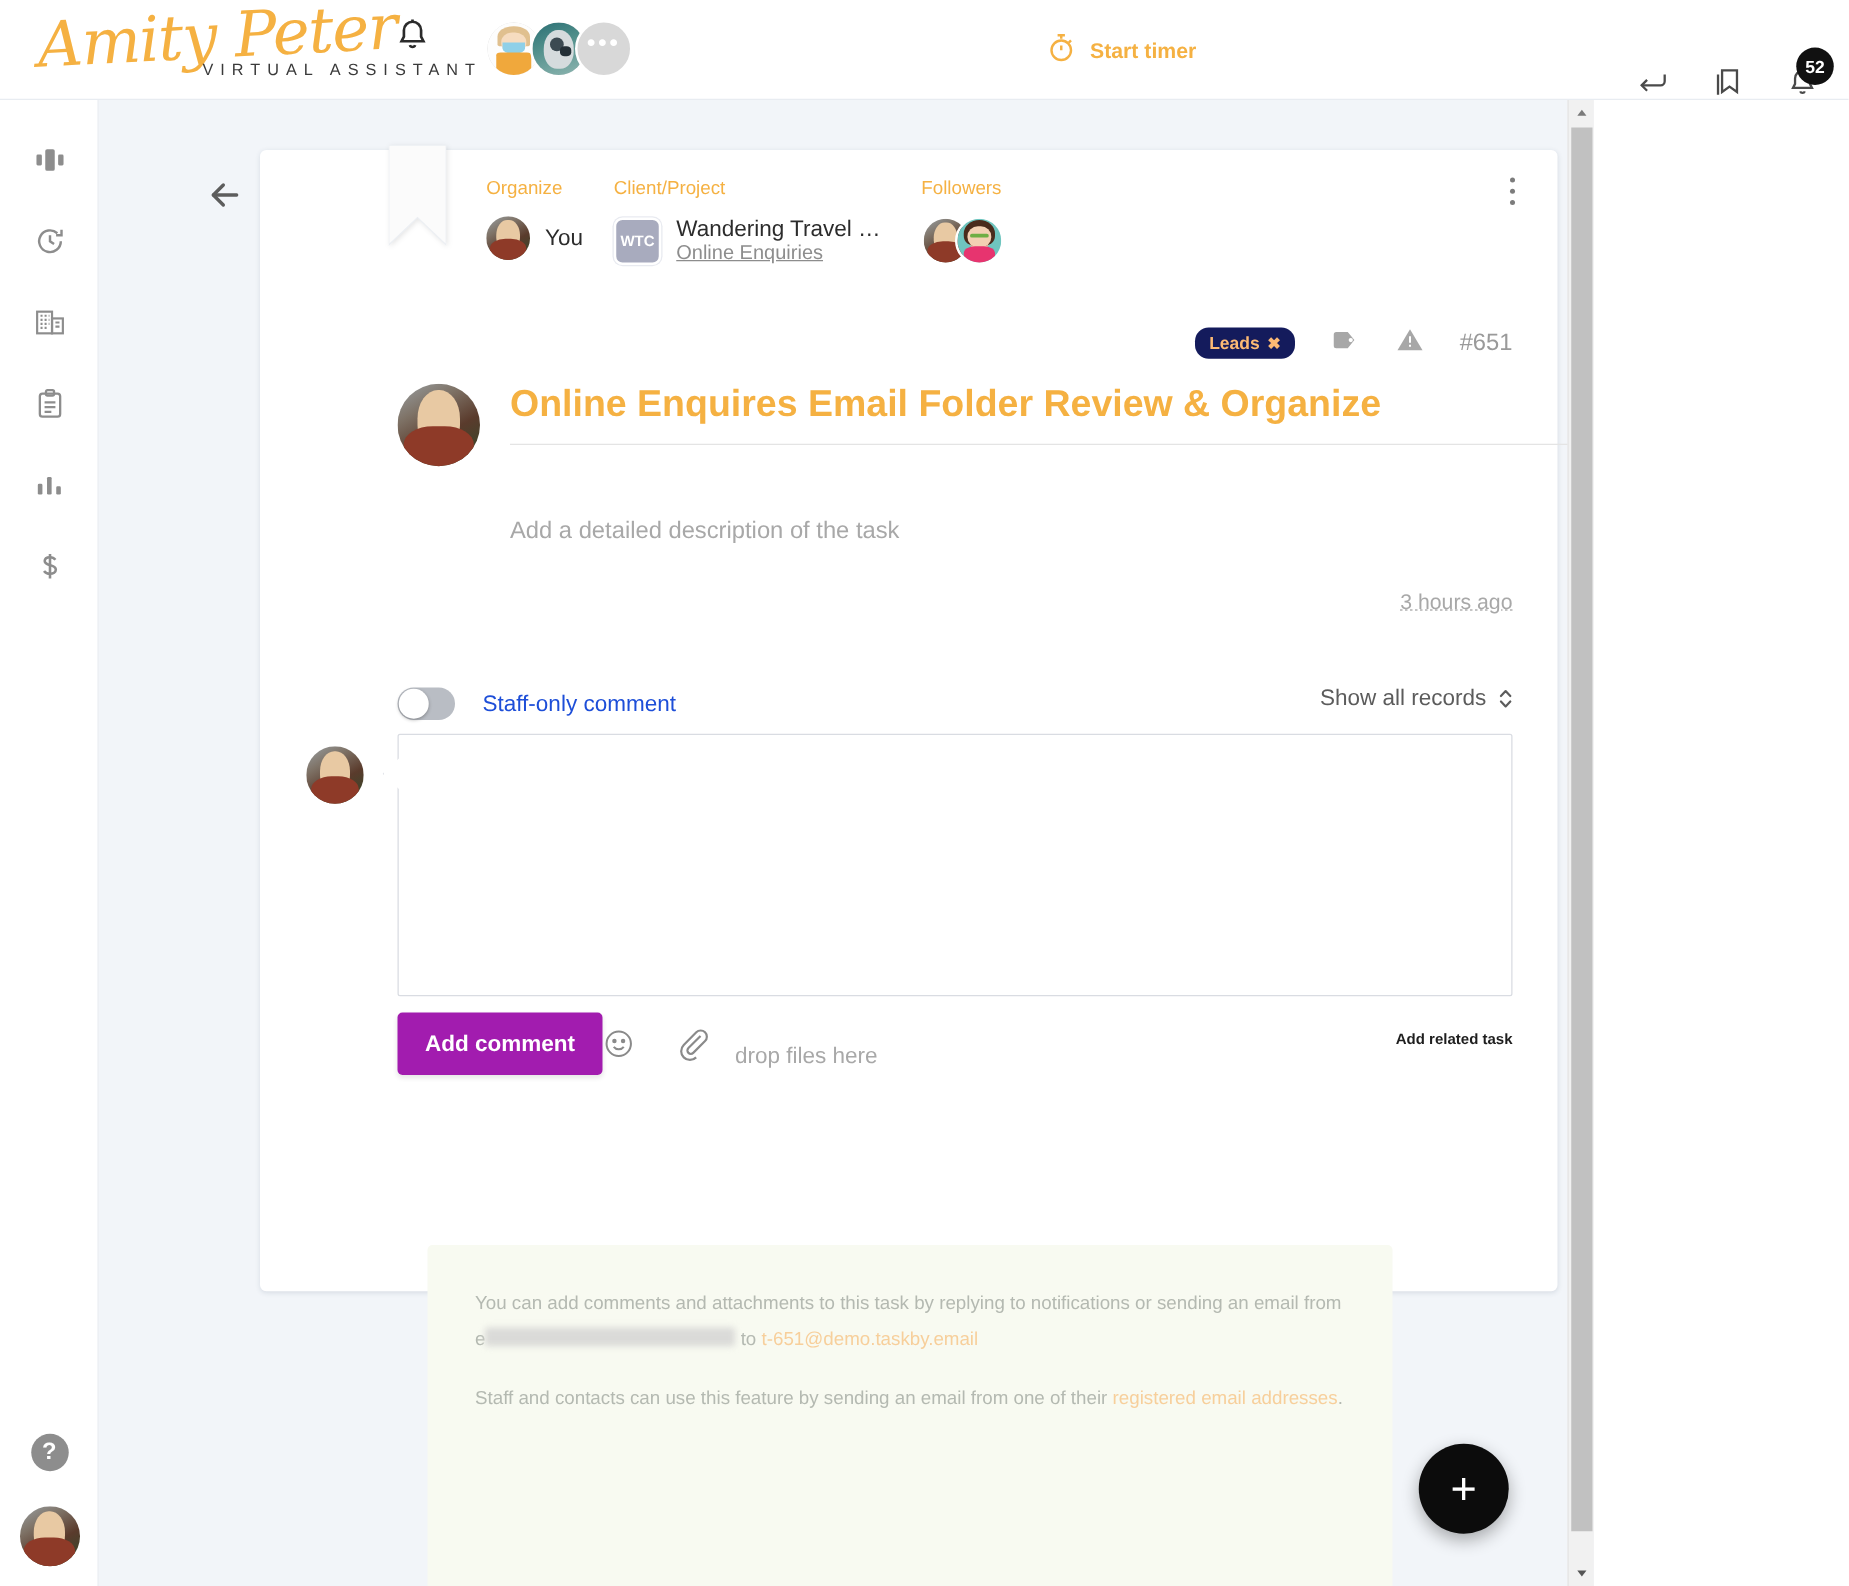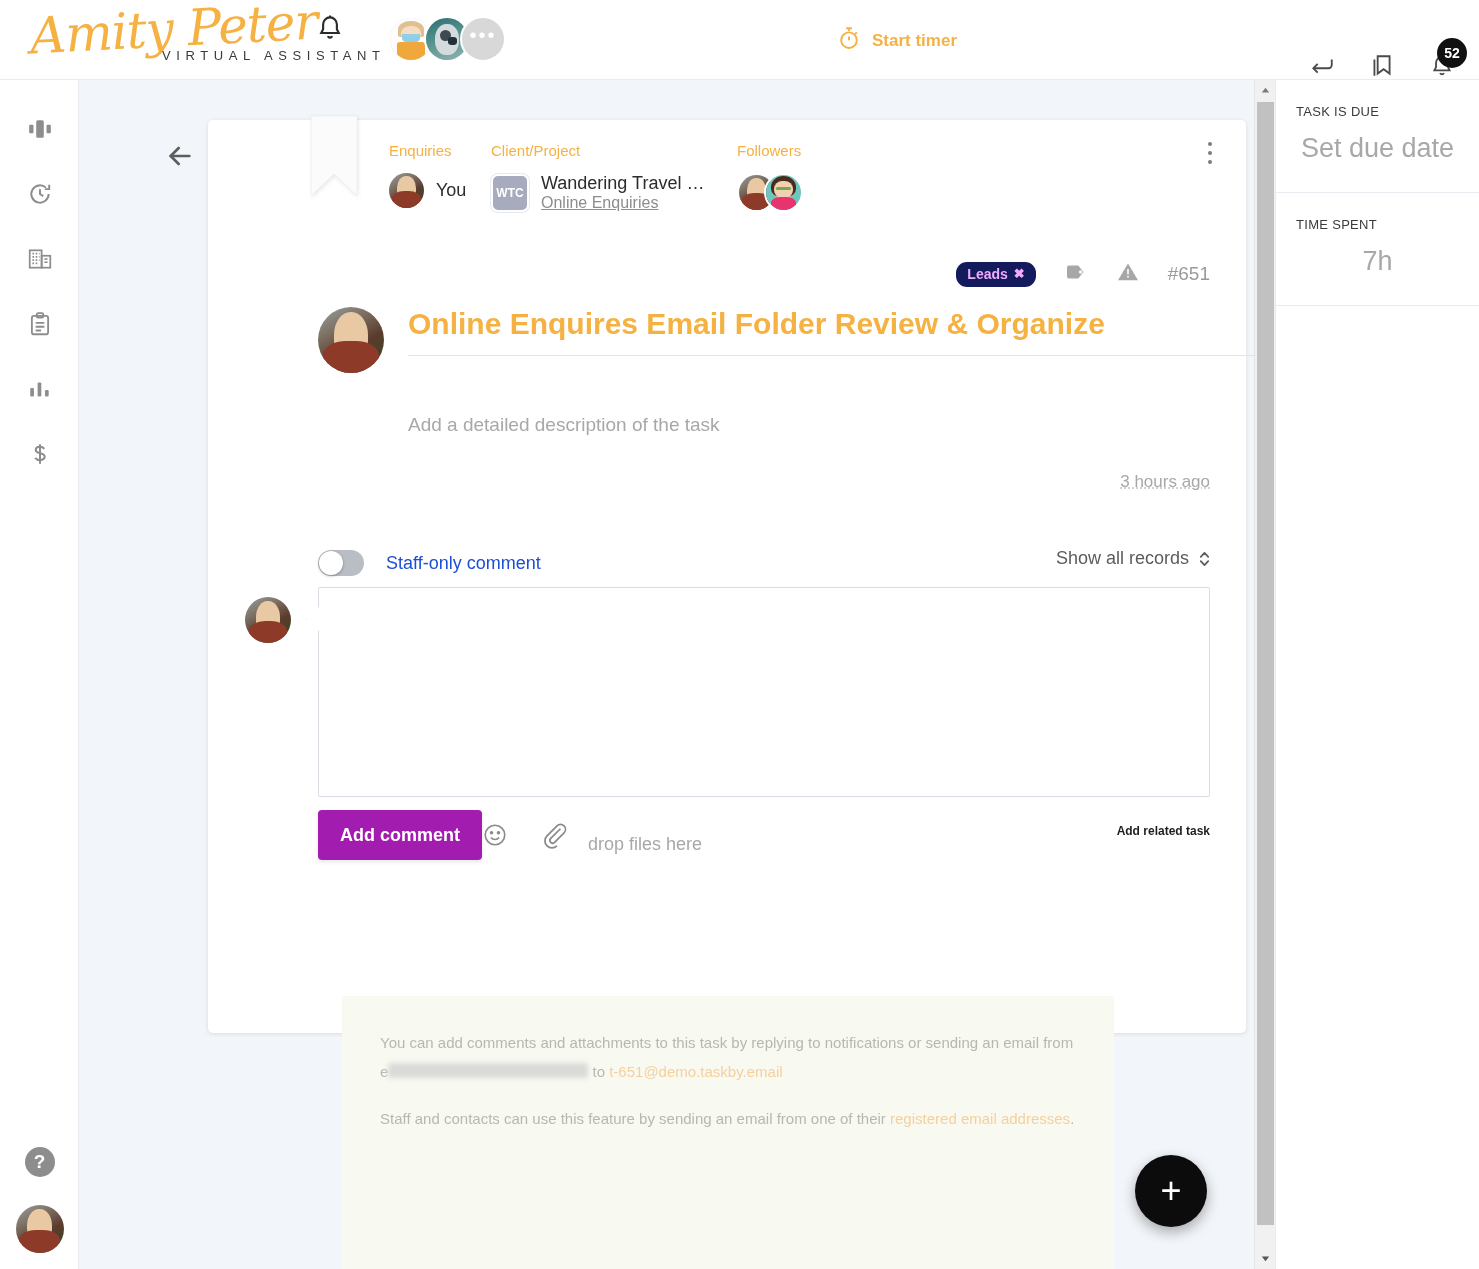--- a/index.html
+++ b/index.html
@@ -138,21 +138,21 @@
     display: flex; flex-direction: column; align-items: center;
     justify-content: center; gap: 5px; cursor: pointer;
   }
   .kebab i { width: 4px; height: 4px; border-radius: 50%; background: #7c7c7c; display: block; }
 
   .tagrow {
     position: absolute; right: 36px; top: 140px;
     display: flex; align-items: center; gap: 28px;
   }
   .tag-pill {
-    background: #141b5c; color: #f0abfc; font-size: 14px; font-weight: bold;
+    background: #141b5c; color: #fdba74; font-size: 14px; font-weight: bold;
     border-radius: 11px; padding: 4px 11px 5px; display: flex;
     align-items: center; gap: 6px; cursor: pointer; white-space: nowrap;
   }
   .tag-x { font-size: 13px; }
   .tag-ico, .warn-ico { color: #a7a7a7; cursor: pointer; }
   .task-num { font-size: 19px; color: #9a9a9a; }
 
   .title-row { position: absolute; left: 110px; top: 187px; display: flex; align-items: flex-start; }
   .title-av { width: 66px; height: 66px; border-radius: 50%; overflow: hidden; position: relative; flex: none; }
   .title-wrap { margin-left: 24px; width: 850px; }
@@ -469,21 +469,21 @@
 
       <div class="kebab">
           <i></i>
           <i></i>
           <i></i>
         </div>
 
       <div class="meta-row">
 
         <div class="meta-col" style="width:102px">
-          <div class="meta-label">Enquiries</div>
+          <div class="meta-label">Organize</div>
           <div class="meta-val">
             <div class="mini-av">
                 <span class="ph ph-woman"></span>
               </div>
             <span class="status-text">You</span>
           </div>
         </div>
 
         <div class="meta-col" style="width:246px">
           <div class="meta-label">Client/Project</div>
@@ -611,24 +611,14 @@
         </svg>
     </div>
     <div class="sb-thumb"></div>
     <div class="sb-arrow down">
       <svg viewBox="0 0 12 12" width="11" height="11">
           <polygon points="6,9 10,3.8 2,3.8" fill="#555"></polygon>
         </svg>
     </div>
   </div>
 
-  <div class="right">
-    <div class="rp-block">
-      <div class="rp-label">TASK IS DUE</div>
-      <div class="rp-value big">Set due date</div>
-    </div>
-    <div class="rp-block">
-      <div class="rp-label">TIME SPENT</div>
-      <div class="rp-value big">7h</div>
-    </div>
-  </div>
 
 </div>
 
 </body></html>

